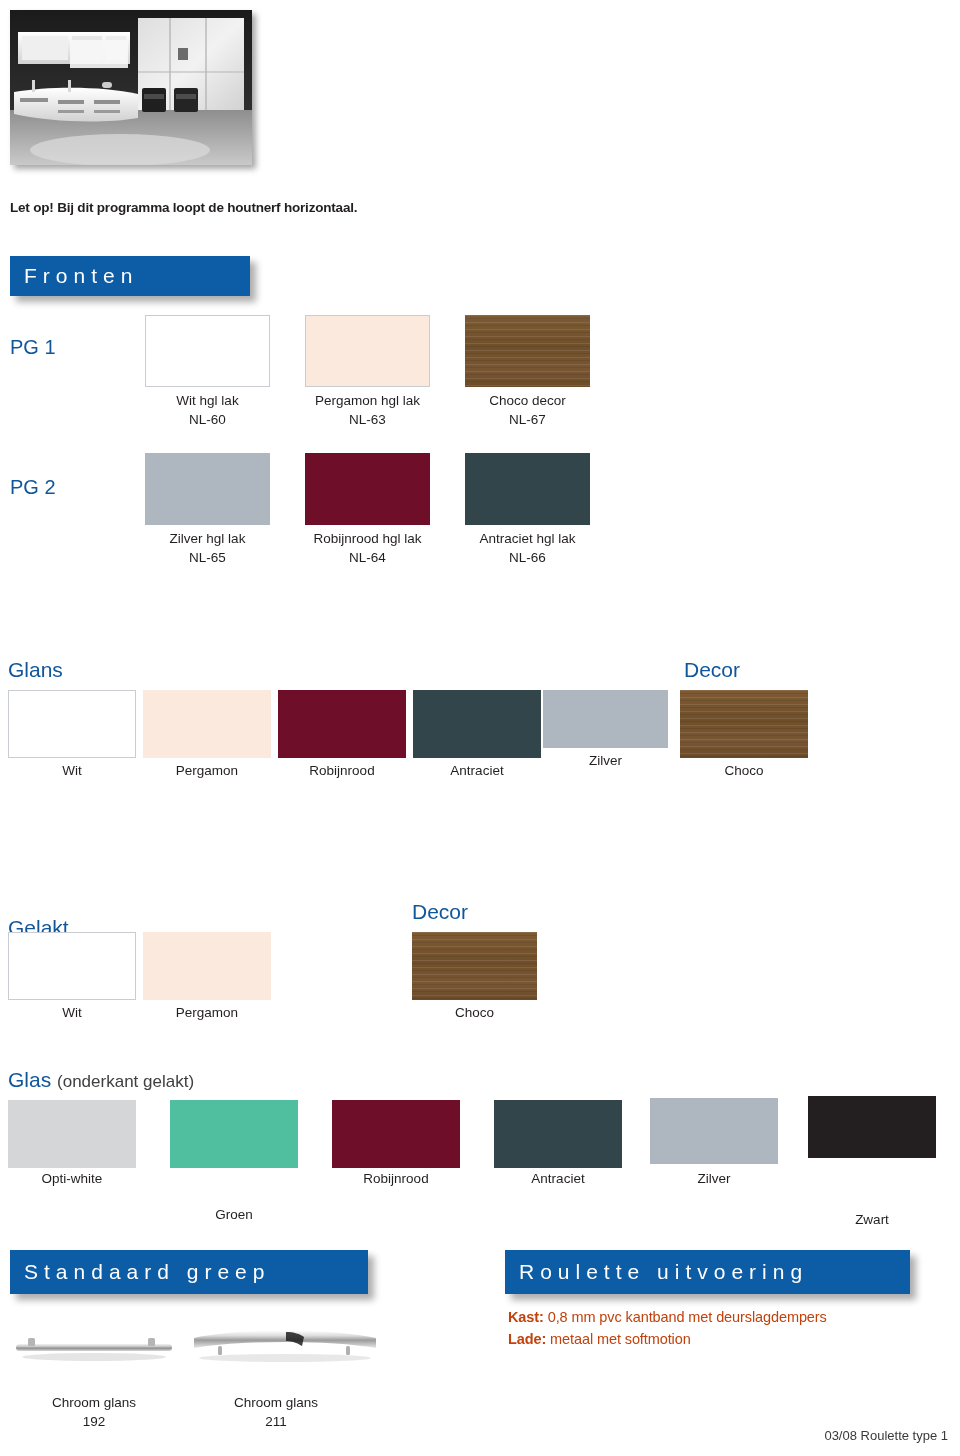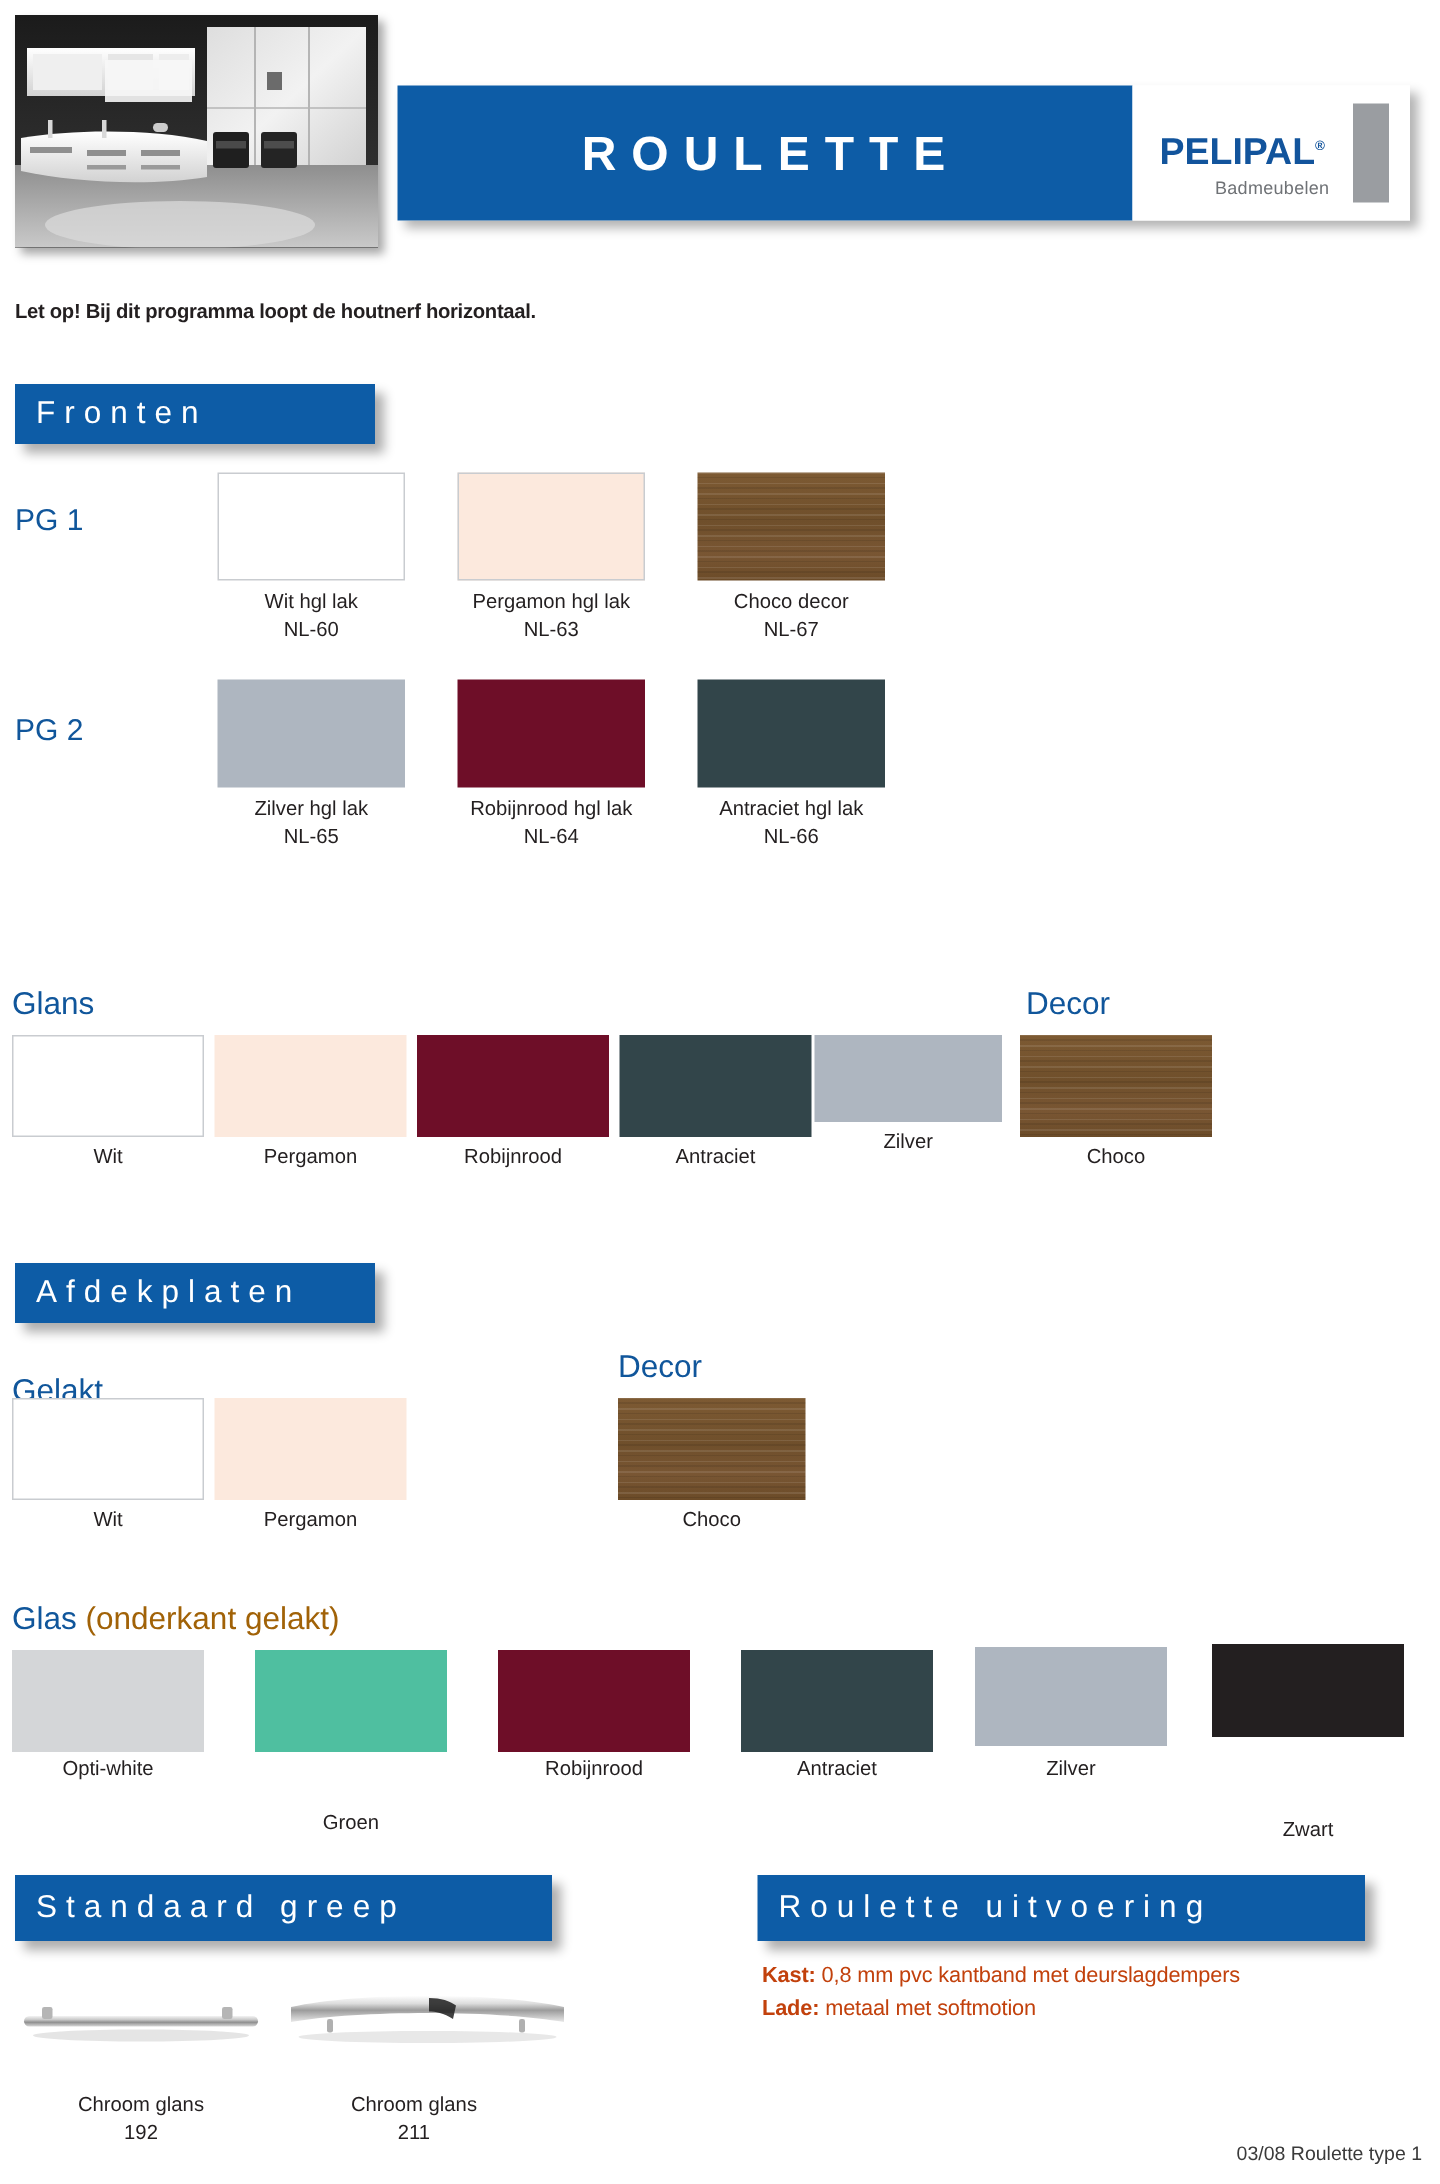--- a/index.html
+++ b/index.html
@@ -58,21 +58,21 @@
   .banner{
     position:absolute;background:#0d5ca6;color:#fff;
     box-shadow:6px 6px 7px rgba(0,0,0,.32);
     display:flex;align-items:center;
     font-size:21px;letter-spacing:6px;padding-left:14px;box-sizing:border-box;
   }
 
   .sub-head{
     position:absolute;color:#10569b;font-size:21px;
   }
-  .sub-head .small{font-size:21px;color:#a16207;}
+  .sub-head .small{font-size:17px;color:#404040;}
 
   .pg-label{position:absolute;color:#10569b;font-size:20px;}
 
   
   .sw{position:absolute;box-sizing:border-box;}
   .sw.bordered{border:1px solid #c9ccd0;}
   .cap{
     position:absolute;text-align:center;font-size:13.5px;color:#231f20;
     line-height:17px;
   }
@@ -160,29 +160,20 @@
         <rect x="58" y="70" width="3" height="12" fill="#d8d8d8"></rect>
         <rect x="92" y="72" width="10" height="6" rx="3" fill="#cccccc"></rect>
 
         <rect x="132" y="78" width="24" height="24" rx="2" fill="#1f1f1f"></rect>
         <rect x="134" y="84" width="20" height="5" fill="#4a4a4a"></rect>
         <rect x="164" y="78" width="24" height="24" rx="2" fill="#242424"></rect>
         <rect x="166" y="84" width="20" height="5" fill="#4d4d4d"></rect>
       </svg>
     </div>
 
-    <div class="title-bar">
-      <div class="title-blue"></div>
-      <div class="title-text">ROULETTE</div>
-      <div class="logo-wrap">
-        <div class="logo-grey-bar"></div>
-        <div class="logo-pelipal"><span>PELIPAL</span><span class="logo-reg">®</span></div>
-        <div class="logo-sub">Badmeubelen</div>
-      </div>
-    </div>
   </div>
 
   <div class="notice">Let op! Bij dit programma loopt de houtnerf horizontaal.</div>
 
   <div class="banner" style="left:10px;top:256px;width:240px;height:40px;">Fronten</div>
 
   <div class="pg-label" style="left:10px;top:336px;">PG 1</div>
 
   <div class="sw bordered" style="left:145px;top:315px;width:125px;height:72px;background:#ffffff;"></div>
   <div class="cap2" style="left:145px;top:391px;width:125px;">
@@ -237,21 +228,20 @@
 
   <div class="sw" style="left:413px;top:690px;width:128px;height:68px;background:#32454a;"></div>
   <div class="cap" style="left:413px;top:762px;width:128px;">Antraciet</div>
 
   <div class="sw" style="left:543px;top:690px;width:125px;height:58px;background:#aeb6c0;"></div>
   <div class="cap" style="left:543px;top:752px;width:125px;">Zilver</div>
 
   <div class="sw wood" style="left:680px;top:690px;width:128px;height:68px;"></div>
   <div class="cap" style="left:680px;top:762px;width:128px;">Choco</div>
 
-  <div class="banner" style="left:10px;top:842px;width:240px;height:40px;">Afdekplaten</div>
 
   <div class="sub-head" style="left:8px;top:888px;margin-top:28px;">Gelakt</div>
   <div class="sub-head" style="left:412px;top:900px;">Decor</div>
 
   <div class="sw bordered" style="left:8px;top:932px;width:128px;height:68px;background:#ffffff;"></div>
   <div class="cap" style="left:8px;top:1004px;width:128px;">Wit</div>
 
   <div class="sw" style="left:143px;top:932px;width:128px;height:68px;background:#fce9dd;"></div>
   <div class="cap" style="left:143px;top:1004px;width:128px;">Pergamon</div>
 

